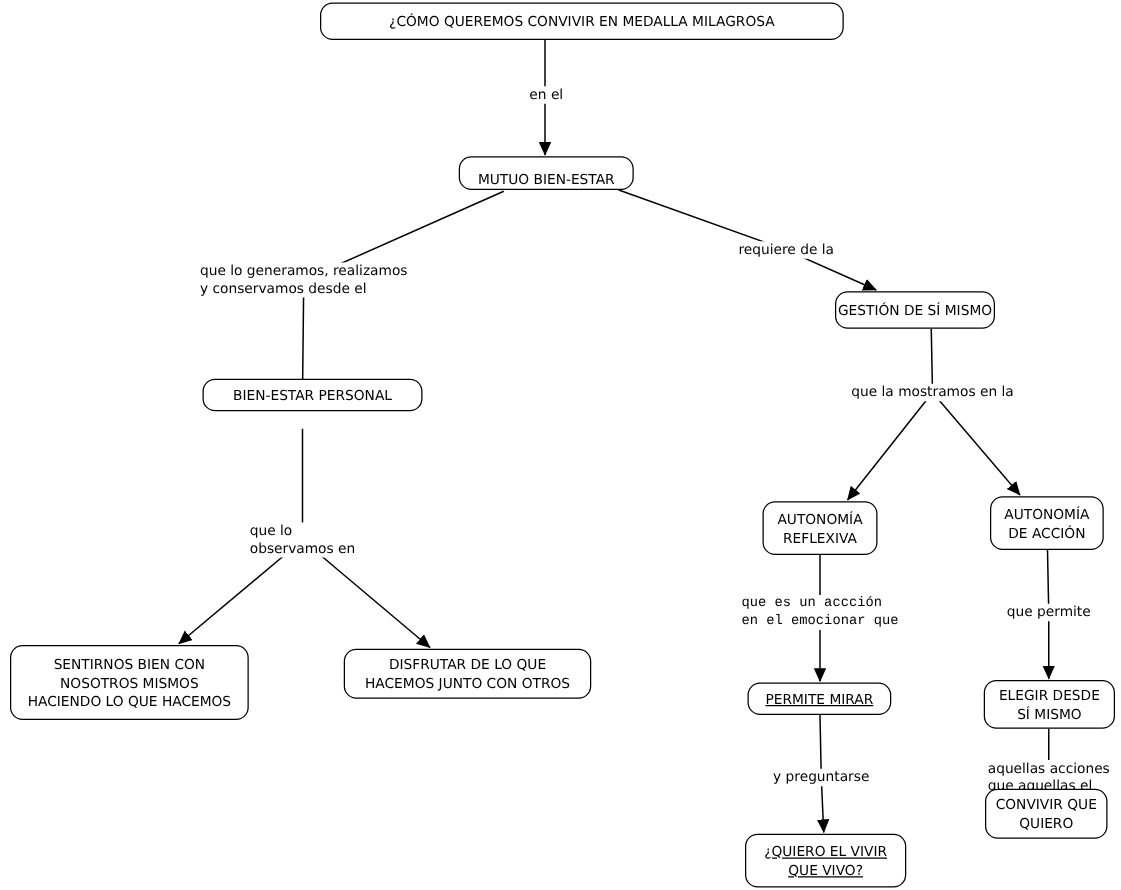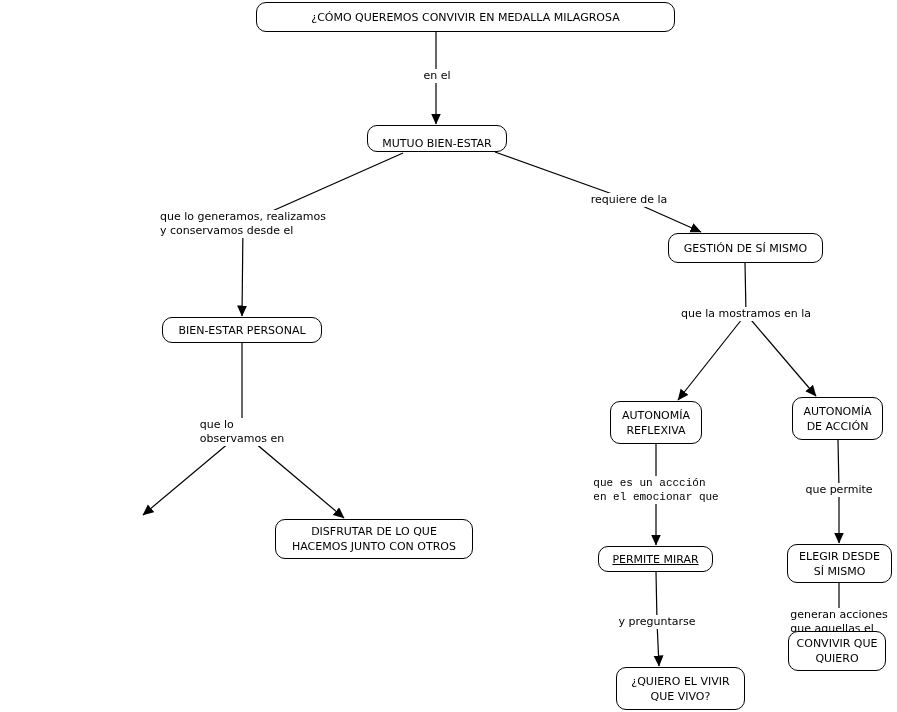--- a/index.html
+++ b/index.html
@@ -106,55 +106,60 @@
       <div>que es un accción</div>
       <div>en el emocionar que</div>
     </div>
     <div class="edge-label" style="left: 839px; top: 490px;">
       <div>que permite</div>
     </div>
     <div class="edge-label" style="left: 657px; top: 622px;">
       <div>y preguntarse</div>
     </div>
     <div class="edge-label" style="left: 839px; top: 622px;">
-      <div>generan acciones</div>
+      <div>aquellas acciones</div>
       <div>que aquellas el</div>
     </div>
     <div class="node" style="left: 256px; top: 2px; width: 419px; height: 30px;">
       <div>¿CÓMO QUEREMOS CONVIVIR EN MEDALLA MILAGROSA</div>
     </div>
     <div class="node" style="left: 367px; top: 125px; width: 140px; height: 27px; justify-content: flex-end;">
       <div>MUTUO BIEN-ESTAR</div>
     </div>
-    <div class="node" style="left: 668px; top: 233px; width: 155px; height: 30px;">
+    <div class="node" style="left: 668px; top: 233px; width: 128px; height: 30px;">
       <div>GESTIÓN DE SÍ MISMO</div>
     </div>
-    <div class="node" style="left: 162px; top: 317px; width: 160px; height: 26px;">
+    <div class="node" style="left: 162px; top: 303px; width: 176px; height: 26px;">
       <div>BIEN-ESTAR PERSONAL</div>
+    </div>
+    <div class="node" style="left: 8px; top: 516px; width: 191px; height: 60px;">
+      <div>SENTIRNOS BIEN CON</div>
+      <div>NOSOTROS MISMOS</div>
+      <div>HACIENDO LO QUE HACEMOS</div>
     </div>
     <div class="node" style="left: 275px; top: 519px; width: 198px; height: 40px;">
       <div>DISFRUTAR DE LO QUE</div>
       <div>HACEMOS JUNTO CON OTROS</div>
     </div>
     <div class="node" style="left: 610px; top: 401px; width: 92px; height: 43px;">
       <div>AUTONOMÍA</div>
       <div>REFLEXIVA</div>
     </div>
     <div class="node" style="left: 792px; top: 397px; width: 91px; height: 43px;">
       <div>AUTONOMÍA</div>
       <div>DE ACCIÓN</div>
     </div>
     <div class="node" style="left: 598px; top: 546px; width: 115px; height: 26px; text-decoration: underline;">
       <div>PERMITE MIRAR</div>
     </div>
     <div class="node" style="left: 787px; top: 544px; width: 105px; height: 39px;">
       <div>ELEGIR DESDE</div>
       <div>SÍ MISMO</div>
     </div>
-    <div class="node" style="left: 616px; top: 667px; width: 129px; height: 43px;">
+    <div class="node" style="left: 596px; top: 667px; width: 129px; height: 43px; text-decoration: underline;">
       <div>¿QUIERO EL VIVIR</div>
       <div>QUE VIVO?</div>
     </div>
     <div class="node" style="left: 788px; top: 631px; width: 98px; height: 40px;">
       <div>CONVIVIR QUE</div>
       <div>QUIERO</div>
     </div>
   </div>
 
 </body></html>

